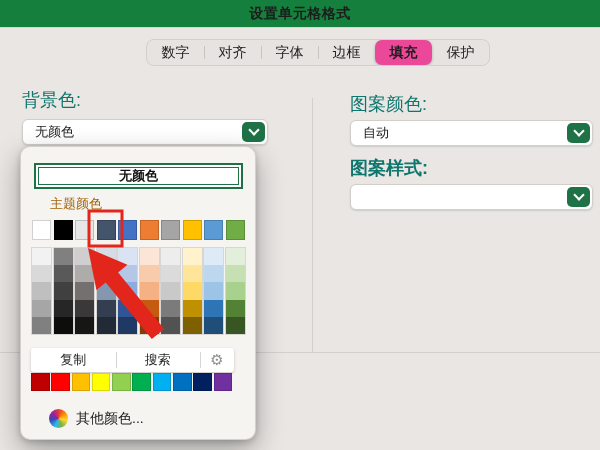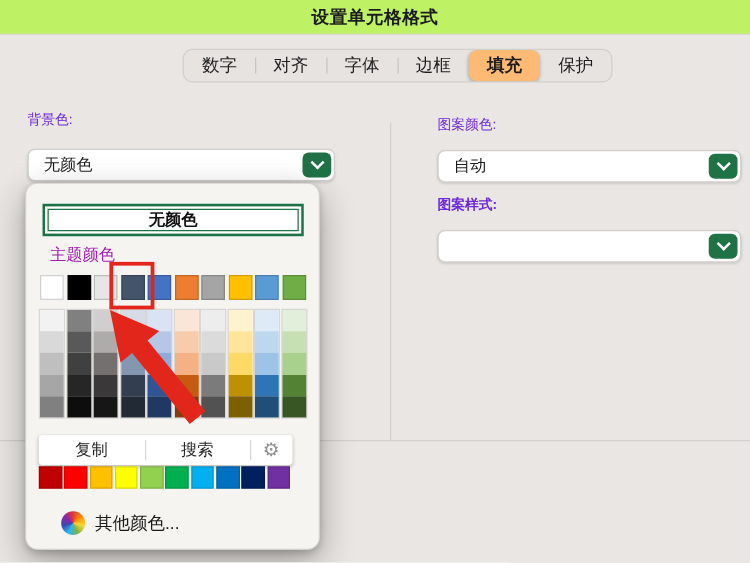--- a/index.html
+++ b/index.html
@@ -6,45 +6,45 @@
   html,body { width:600px; height:450px; }
   body { font-family:"Liberation Sans","DejaVu Sans",sans-serif; }
   .window {
     position:relative; width:600px; height:450px;
     background:#e9e6e3; overflow:hidden;
     -webkit-font-smoothing:antialiased;
   }
   
   .titlebar {
     position:absolute; left:0; top:0; width:600px; height:28px;
-    background:#bef264; border-bottom:1px solid #d8d5d2;
+    background:#15803d; border-bottom:1px solid #d8d5d2;
     display:flex; align-items:center; justify-content:center;
   }
   .titlebar .title { font-size:14px; font-weight:bold; color:#1c1c1c; letter-spacing:.5px; }
   
   .tabbar {
     position:absolute; left:146px; top:39px; width:344px; height:27px;
     background:#e6e3e0; border:1px solid #d2cfcc; border-radius:8px;
     display:flex; align-items:stretch; overflow:hidden;
   }
   .tab {
     flex:1; display:flex; align-items:center; justify-content:center;
     font-size:14px; color:#1d1d1f; position:relative; cursor:default;
   }
   .tab.with-sep::before {
     content:""; position:absolute; left:0; top:6px; bottom:6px; width:1px; background:#c7c4c1;
   }
   .tab.selected {
-    background:#fdba74; border-radius:7px;
+    background:#ec4899; border-radius:7px;
     box-shadow:0 1px 3px rgba(0,0,0,.25);
     font-weight:bold;
     text-align:right;
   }
   
-  .field-label { position:absolute; font-size:11px; color:#6d28d9; }
+  .field-label { position:absolute; font-size:18px; color:#0f766e; }
   .select {
     position:absolute; height:26px; background:#ffffff;
     border:1px solid #d2cfcb; border-radius:6px;
     box-shadow:0 1px 2px rgba(0,0,0,.12);
     display:flex; align-items:center; padding-left:12px;
     font-size:13px; color:#1b1b1b;
   }
   .select .chev-btn {
     position:absolute; right:2px; top:2px; bottom:2px; width:23px;
     background:#1f7246; border-radius:5px;
@@ -62,21 +62,21 @@
     background:#f6f4f1; border:1px solid rgba(0,0,0,.14); border-radius:10px;
     box-shadow:0 10px 28px rgba(0,0,0,.32), 0 2px 6px rgba(0,0,0,.18);
   }
   .nocolor-btn {
     position:absolute; left:13px; top:16px; width:209px; height:26px;
     background:#ffffff; border:2px solid #1e7145;
     box-shadow:inset 0 0 0 2px #ffffff, inset 0 0 0 3px #1e7145;
     display:flex; align-items:center; justify-content:center;
     font-size:13px; font-weight:bold; color:#111111;
   }
-  .theme-label { position:absolute; left:19px; top:48px; font-size:13px; color:#a21caf; }
+  .theme-label { position:absolute; left:29px; top:48px; font-size:13px; color:#a16207; }
   .theme-row { position:absolute; left:11px; top:73px; display:flex; gap:2.5px; }
   .theme-row .swatch {
     width:19px; height:20px; box-shadow:inset 0 0 0 1px rgba(0,0,0,.18);
   }
   .variant-grid { position:absolute; left:11px; top:101px; display:flex; gap:2.5px; }
   .variant-col { display:flex; flex-direction:column; }
   .variant-col .vcell { width:19px; height:17.2px; }
   .variant-col { box-shadow:0 0 0 1px rgba(0,0,0,.12); }
   
   .sel-toolbar {

